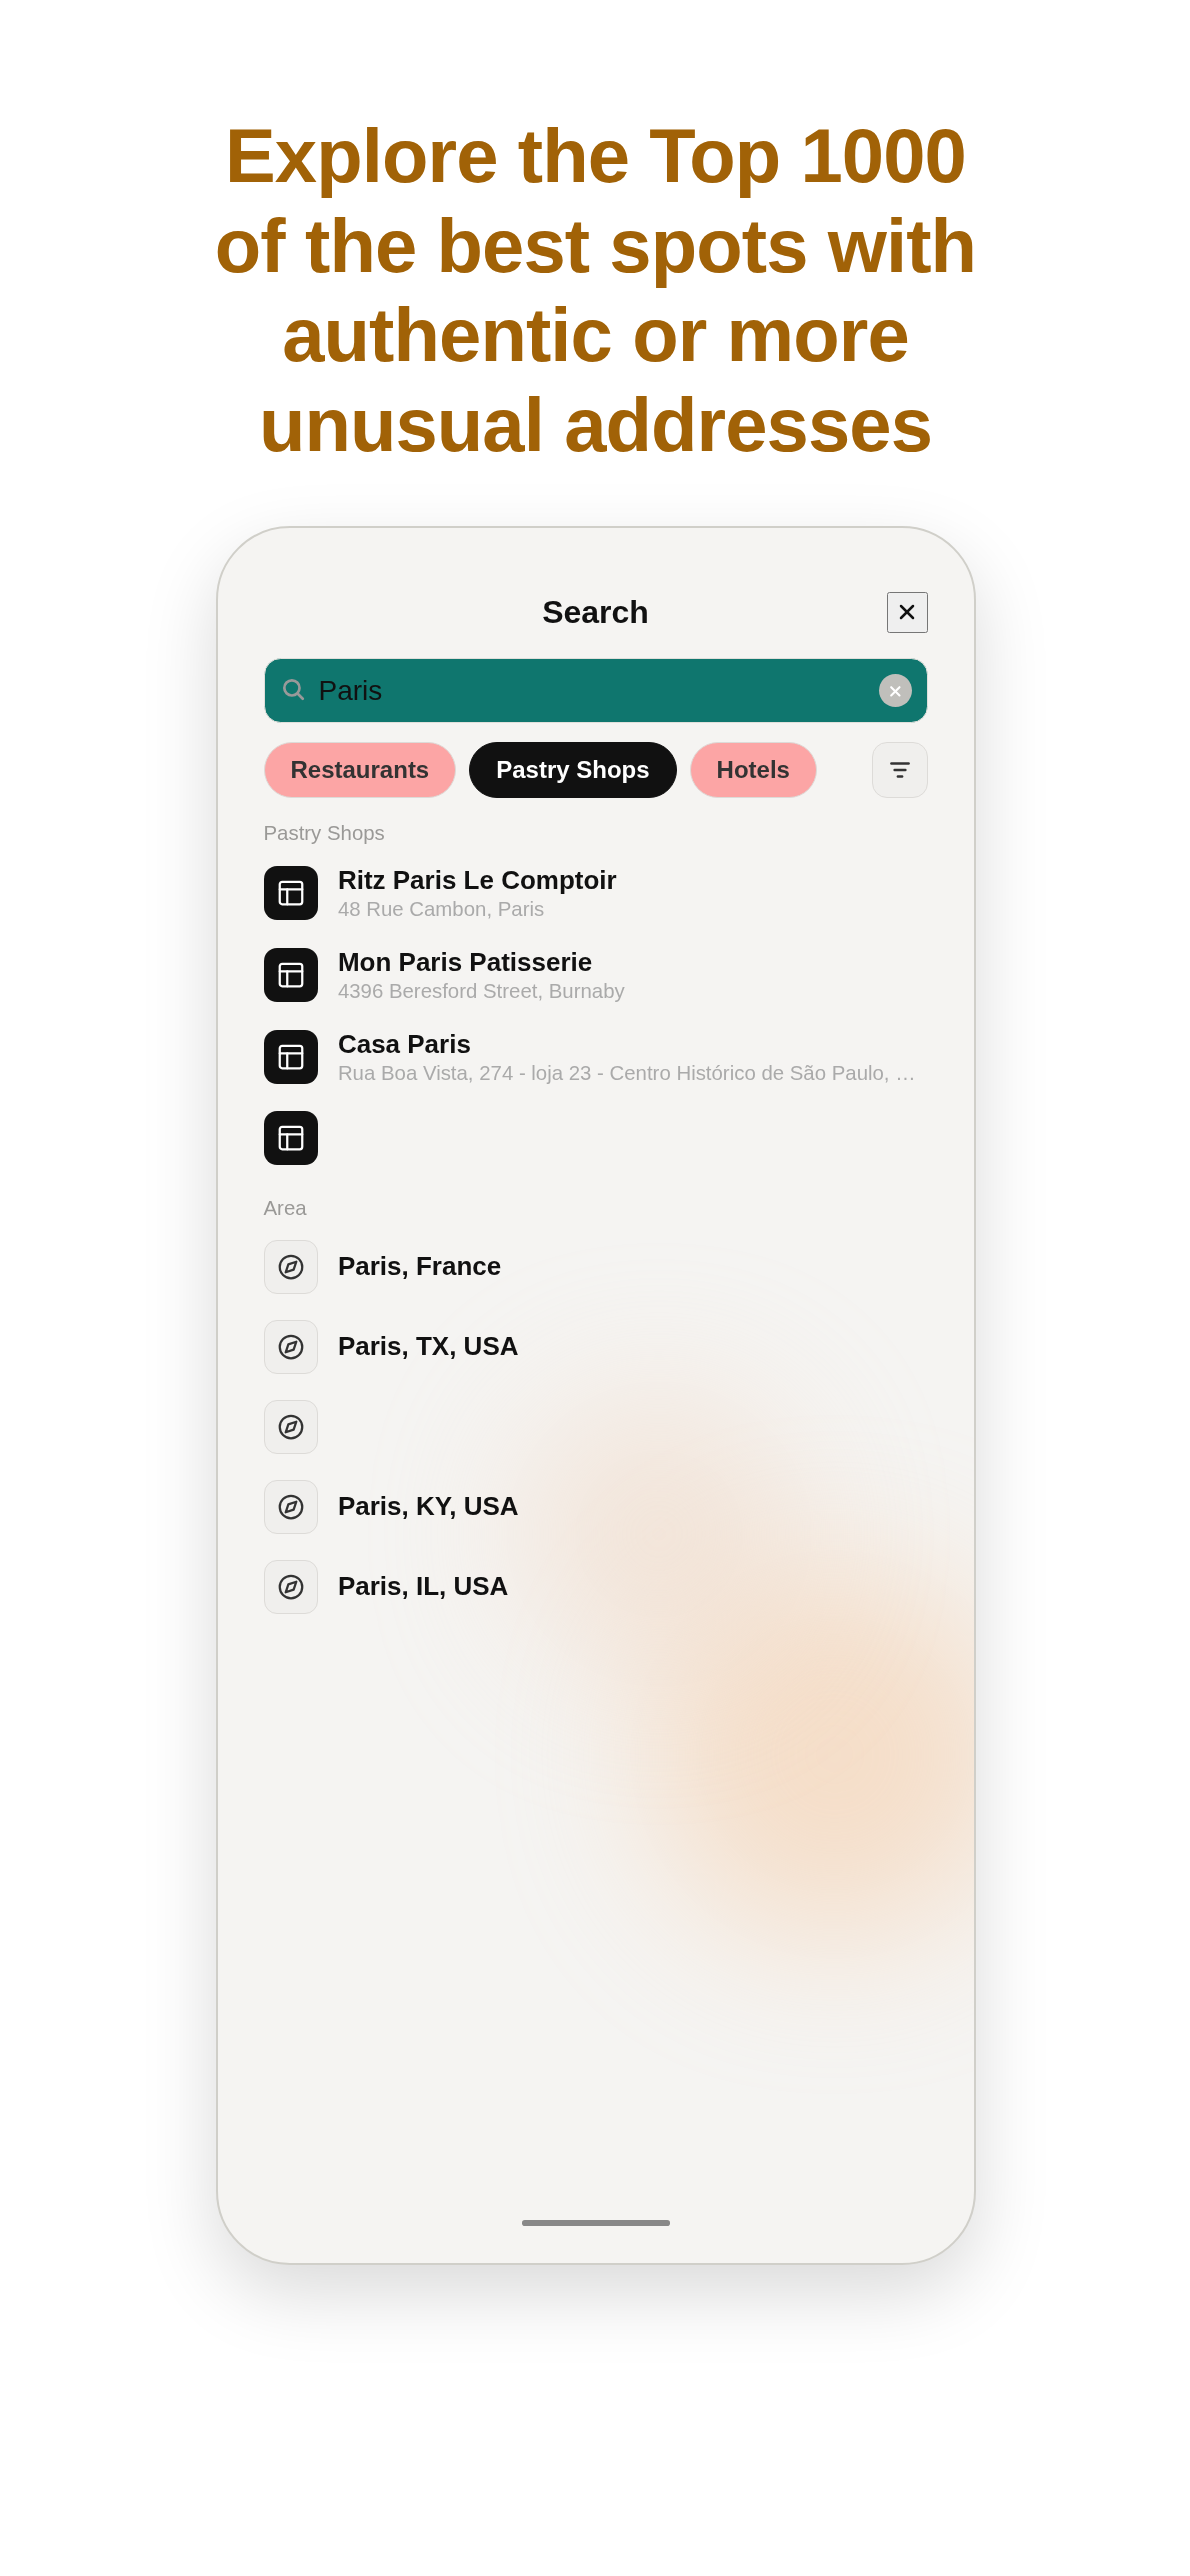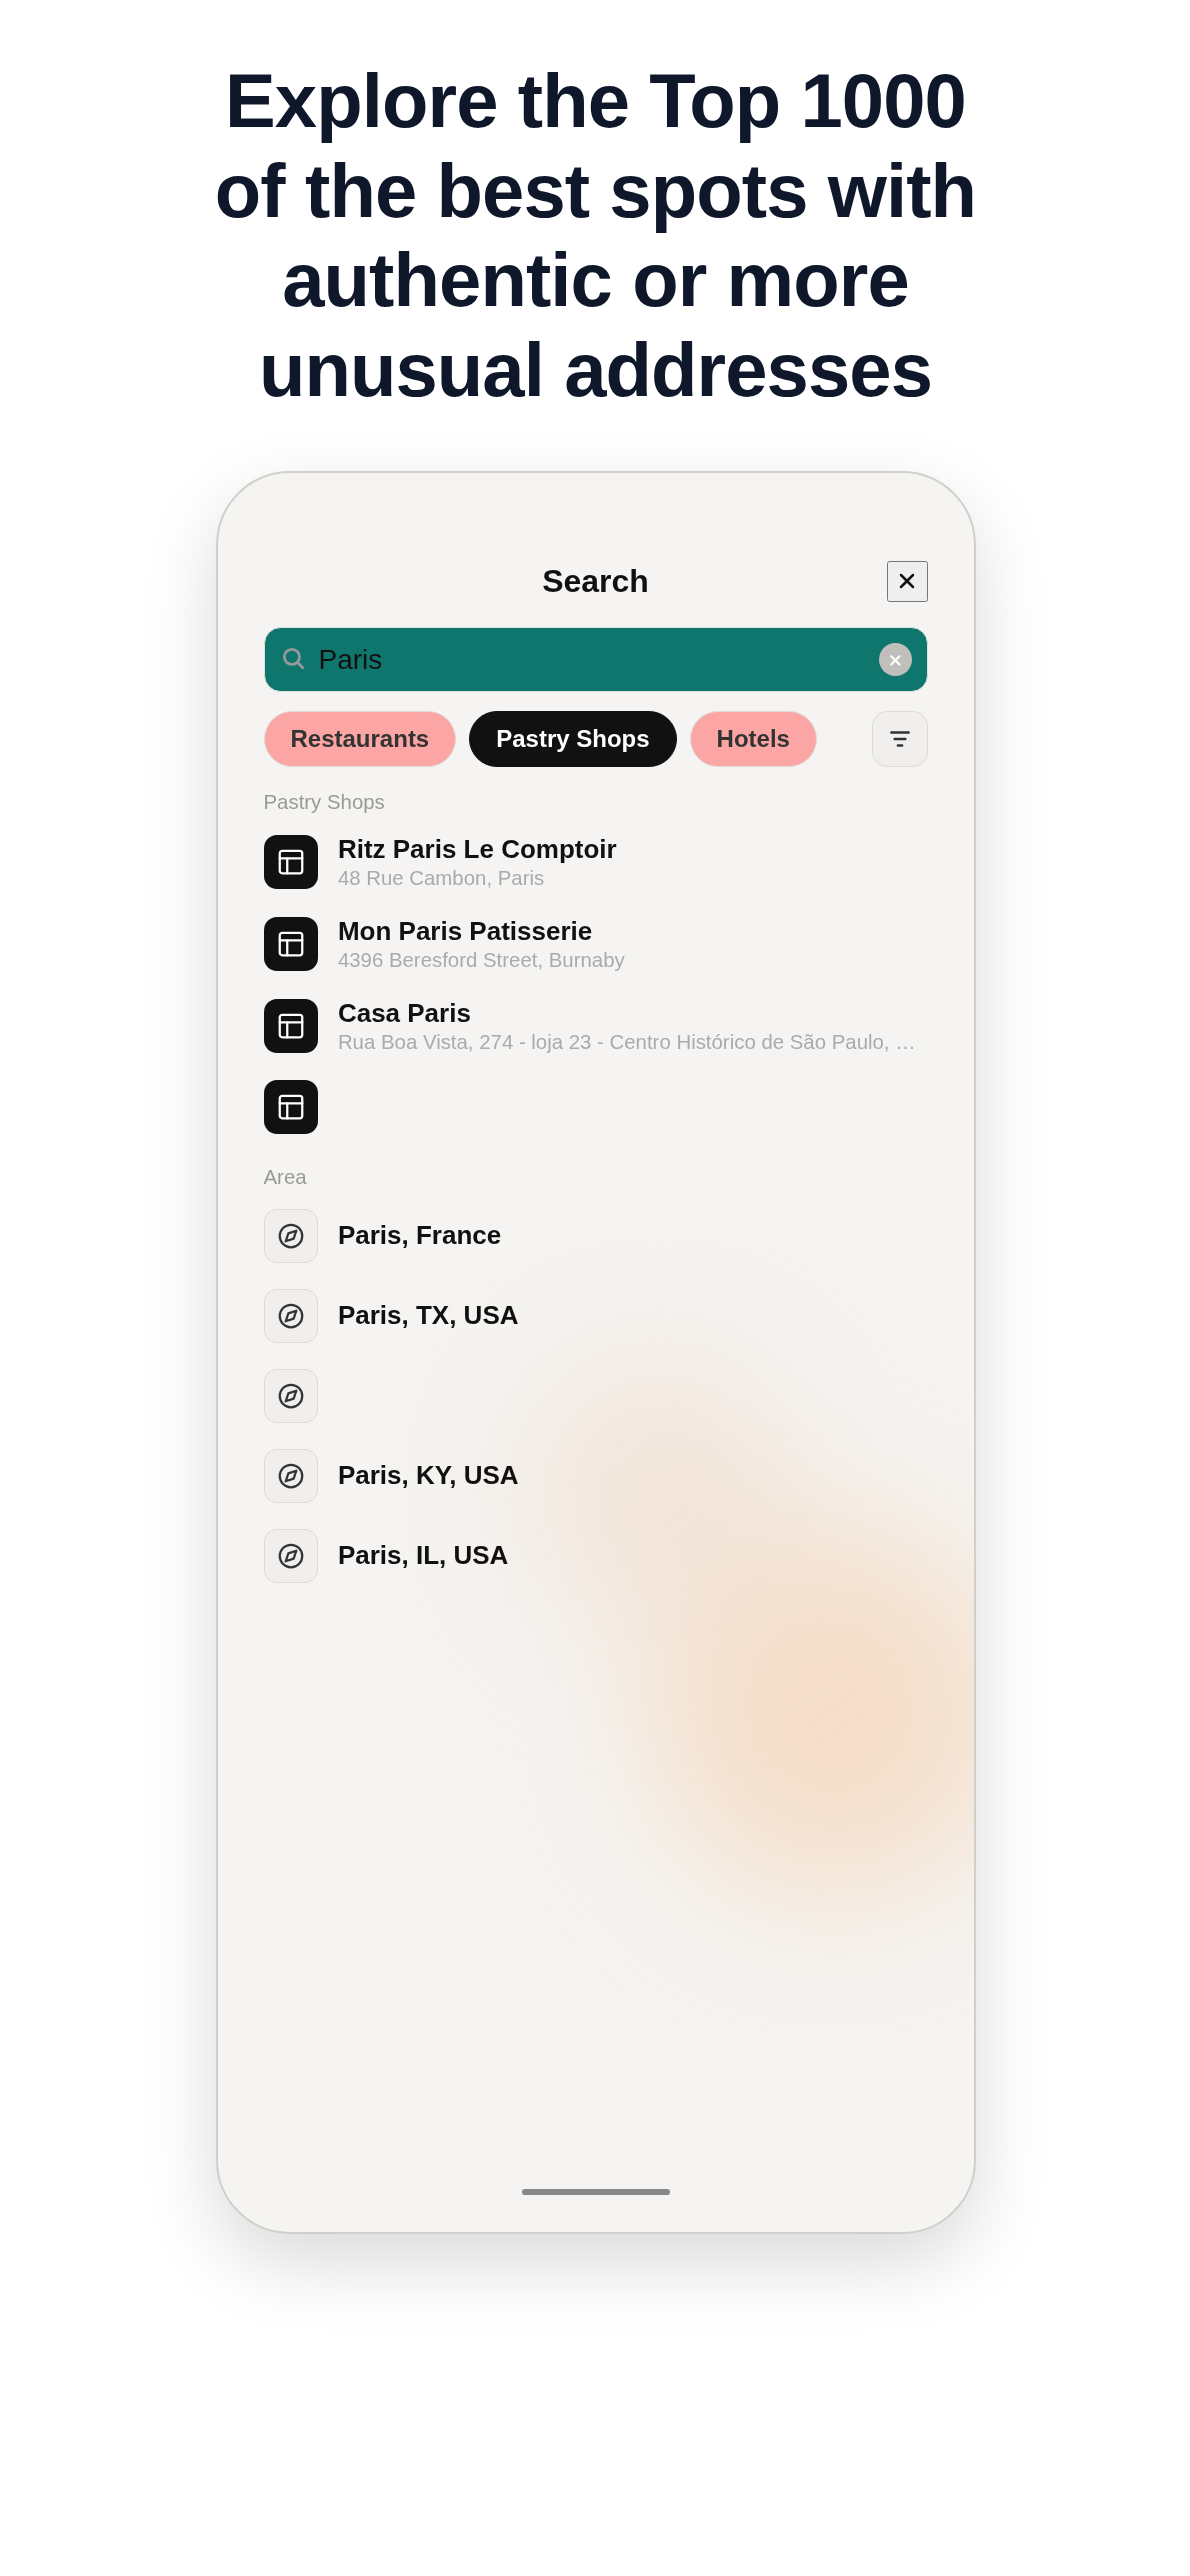--- a/index.html
+++ b/index.html
@@ -14,26 +14,26 @@
       background: #ffffff;
       font-family: -apple-system, BlinkMacSystemFont, 'Helvetica Neue', Arial, sans-serif;
       display: flex;
       flex-direction: column;
       align-items: center;
     }
 
     .hero-text {
       width: 797px;
       text-align: center;
-      margin-top: 56px;
+      margin-top: 111px;
       margin-bottom: 56px;
       font-size: 76px;
       font-weight: 700;
       line-height: 1.18;
-      color: #0f172a;
+      color: #a16207;
       letter-spacing: -0.9px;
     }
 
     .phone-wrapper {
       width: 760px;
       position: relative;
     }
 
     .phone-frame {
       width: 100%;
@@ -66,21 +66,21 @@
     .bg-blob-2 {
       width: 278px;
       height: 278px;
       background: #f0d5c0;
       top: 50%;
       left: 40%;
     }
 
     
     .phone-content {
-      padding: 62px 0 0 0;
+      padding: 38px 0 0 0;
       position: relative;
       z-index: 1;
     }
 
     
     .modal-header {
       display: flex;
       align-items: center;
       justify-content: center;
       padding: 28px 46px 18.5px 46px;

